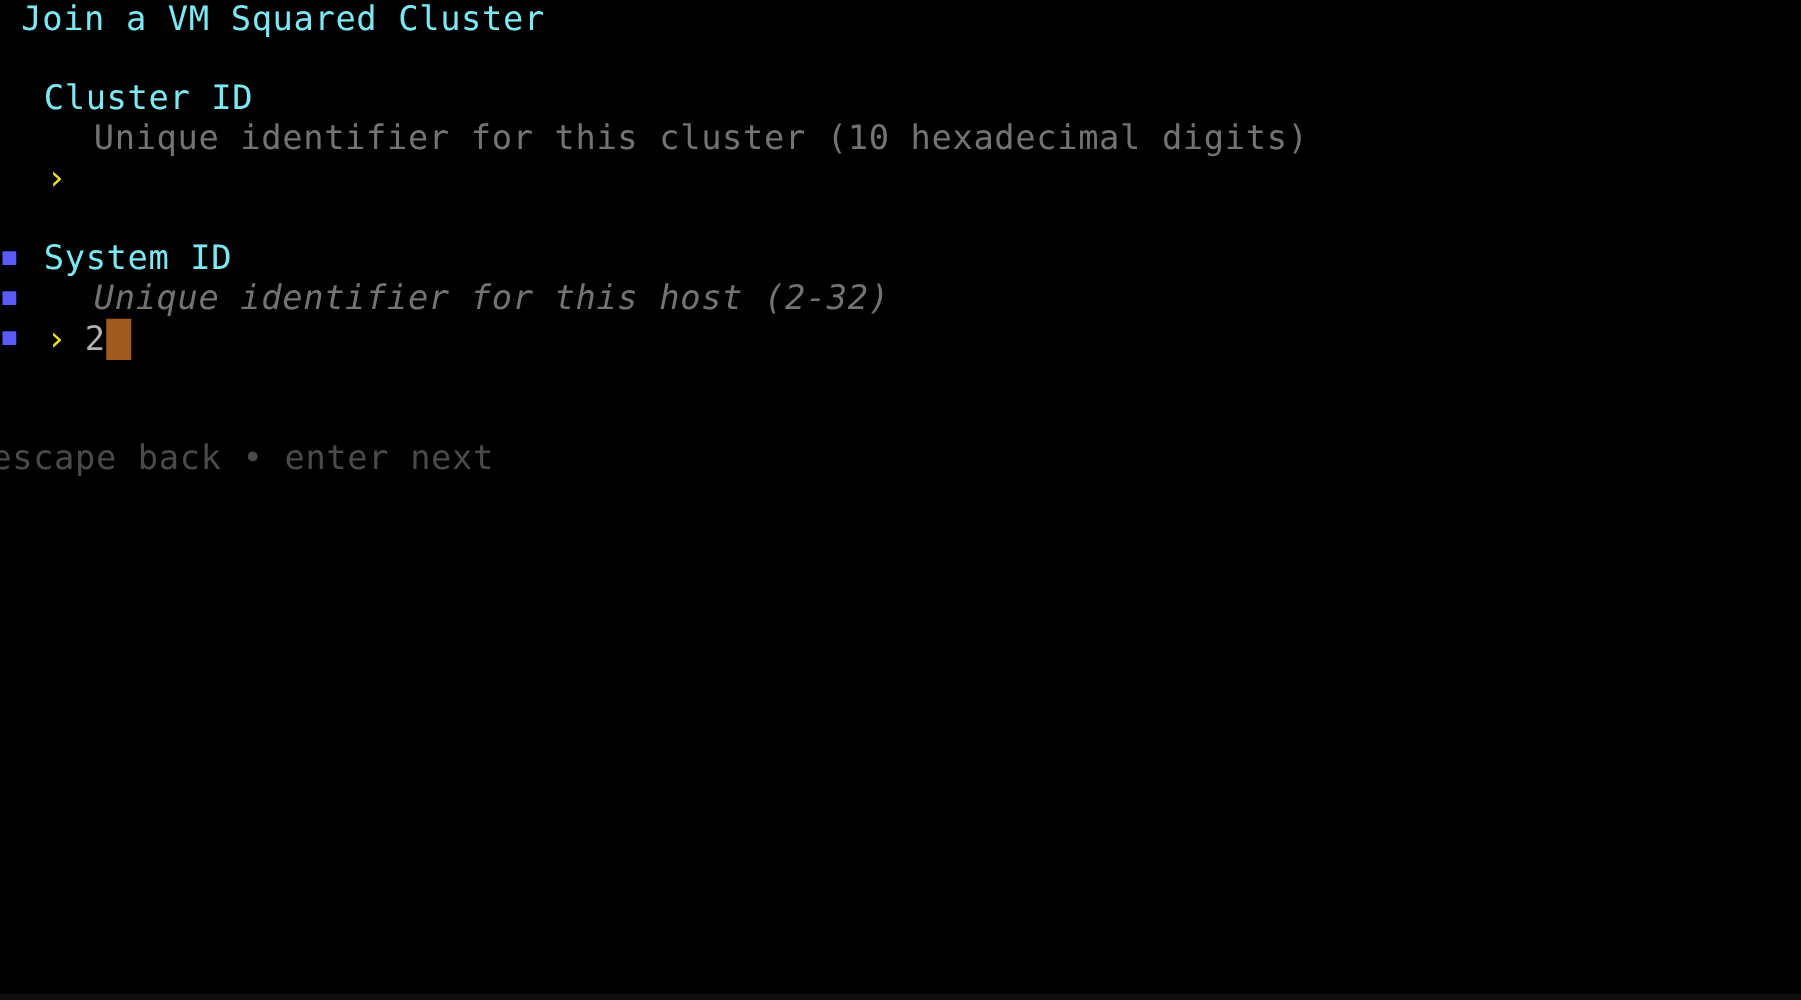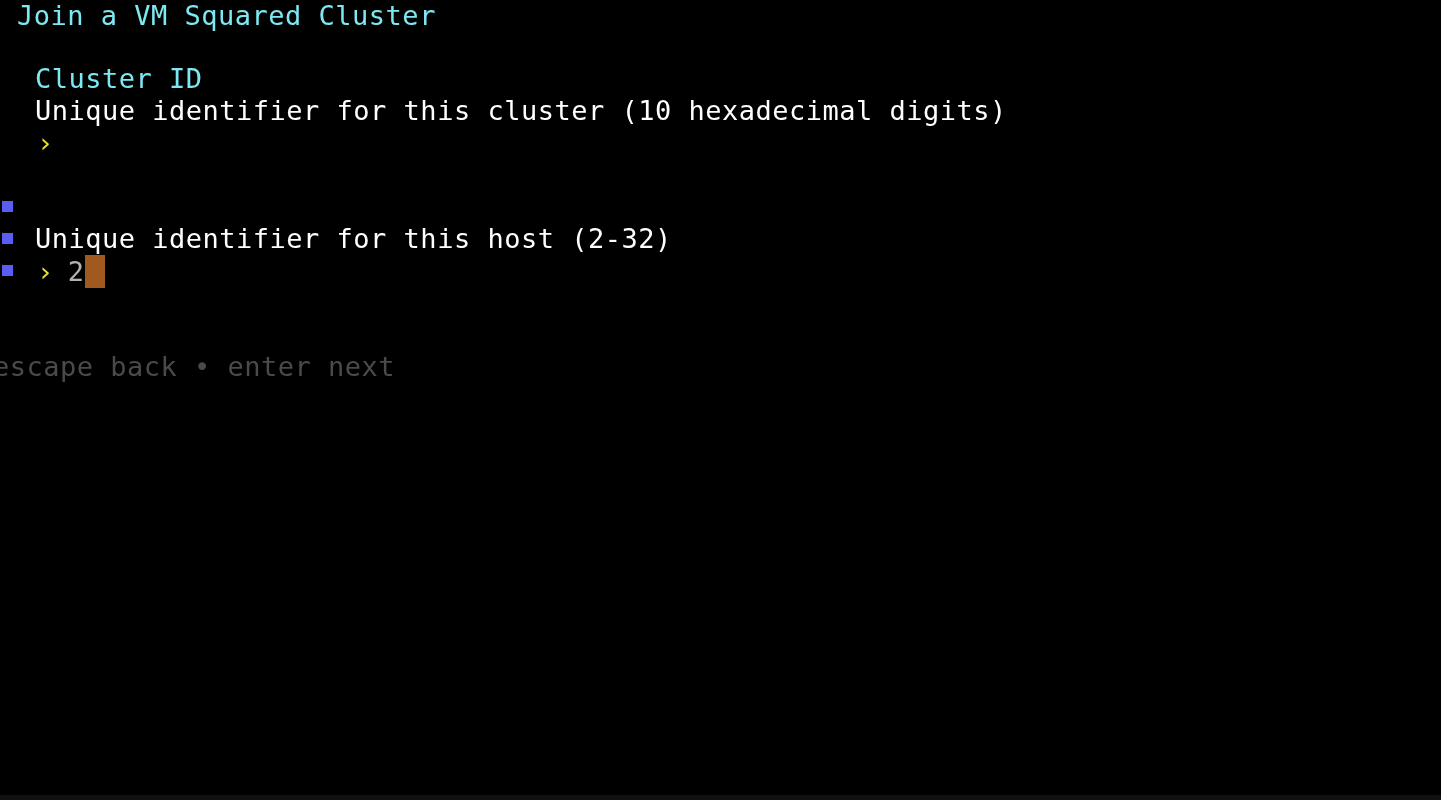--- a/index.html
+++ b/index.html
@@ -34,21 +34,22 @@
   .title {
     left: 17px;
     top: 0px;
     color: #7ee8f2;
   }
 
   .label {
     color: #7ee8f2;
   }
   .desc {
-    color: #ffffff;
+    color: #737373;
+    margin-left: 40px;
   }
 
   .prompt-row {
     display: flex;
     align-items: center;
   }
   .chev {
     color: #e8e32a;
     margin-right: 14px;
   }
@@ -56,21 +57,21 @@
     color: #b2b2b2;
   }
 
   
   #cluster-label   { left: 35px; top: 63px;  }
   #cluster-desc    { left: 35px; top: 95px;  }
   #cluster-prompt  { left: 37px; top: 127px; }
 
   
   #system-label    { left: 35px; top: 191px; }
-  #system-desc     { left: 35px; top: 223px; }
+  #system-desc     { left: 35px; top: 223px; font-style: italic; }
   #system-prompt   { left: 37px; top: 255px; }
 
   
   .marker {
     position: absolute;
     left: 2px;
     width: 11px;
     height: 11px;
     background: #5b5bf5;
   }
@@ -121,20 +122,21 @@
   <div class="row desc" id="cluster-desc">Unique identifier for this cluster (10 hexadecimal digits)</div>
 
   <div class="row prompt-row" id="cluster-prompt">
     <span class="chev">›</span>
   </div>
 
   <div class="marker" id="marker-1"></div>
   <div class="marker" id="marker-2"></div>
   <div class="marker" id="marker-3"></div>
 
+  <div class="row label" id="system-label">System ID</div>
 
   <div class="row desc" id="system-desc">Unique identifier for this host (2-32)</div>
 
   <div class="row prompt-row" id="system-prompt">
     <span class="chev">›</span>
     <span class="value">2</span>
     <span class="cursor"></span>
   </div>
 
   <div id="footer">escape back • enter next</div>

